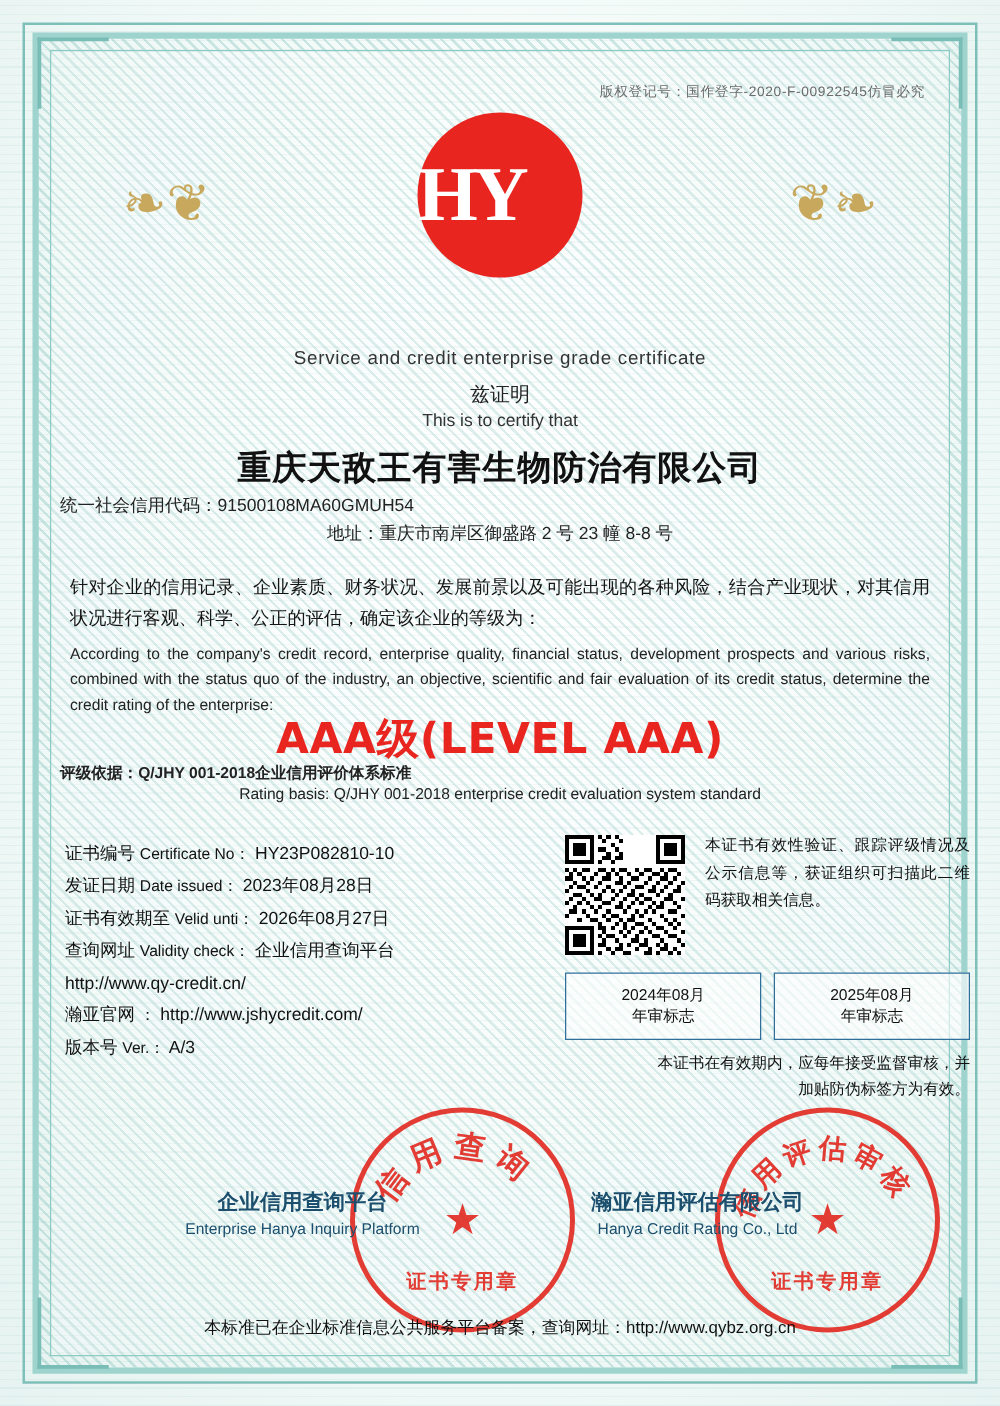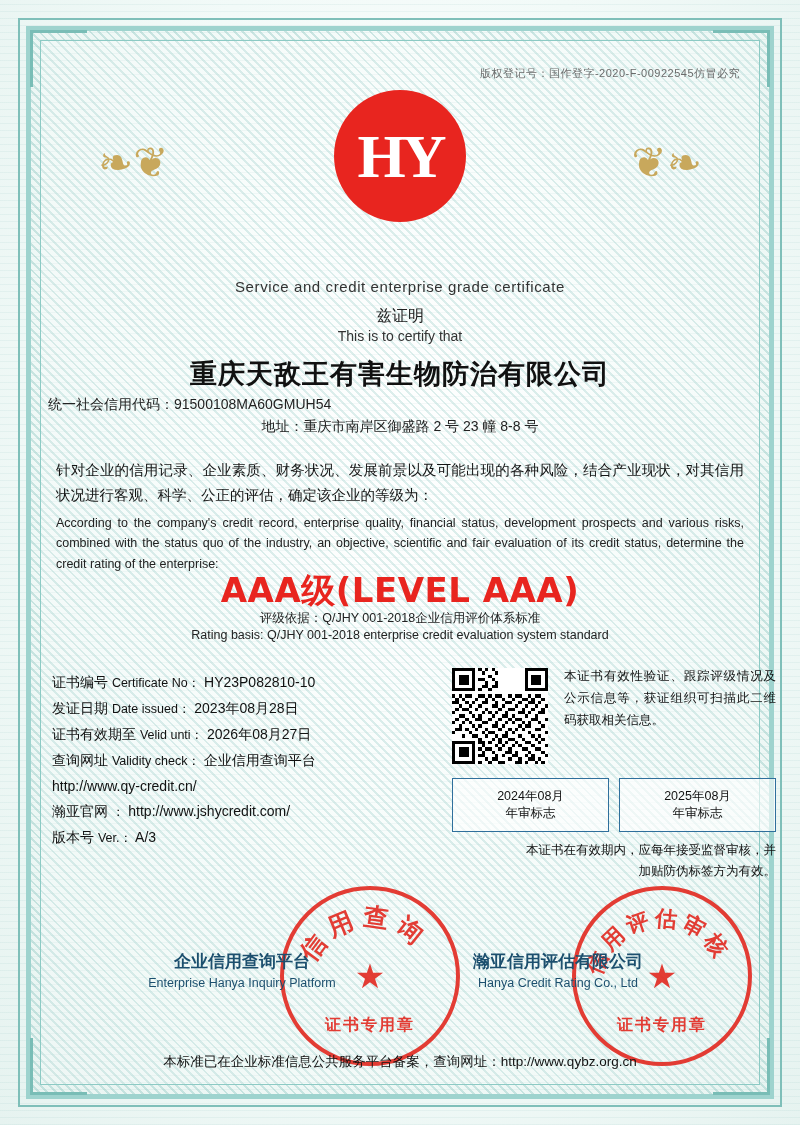--- a/index.html
+++ b/index.html
@@ -56,21 +56,21 @@
   .flourish{
     position:absolute;top:52px;font-size:42px;color:#c8a85c;line-height:1;
     font-family:"DejaVu Serif", serif;
   }
   .flourish.left{left:50px;}
   .flourish.right{right:50px;}
   .emblem{
     position:absolute;left:50%;top:0;transform:translateX(-50%);
     width:132px;height:132px;border-radius:50%;
     background:#e8251f;
-    display:flex;align-items:center;justify-content:center;
+    display:flex;align-items:center;
   }
   .emblem-letters{
     color:#fff;font-size:62px;font-weight:bold;letter-spacing:-4px;
     font-family:"Liberation Serif", serif;
   }
   
   .title-zh{
     position:absolute;top:190px;left:0;right:0;text-align:center;
     font-size:40px;font-weight:bold;color:#1d1d1d;letter-spacing:2px;
     font-family:"DejaVu Sans", sans-serif;
@@ -107,22 +107,22 @@
   .para-en{
     position:absolute;top:465px;left:8px;right:8px;
     font-size:12.5px;line-height:1.62;color:#222;text-align:justify;
   }
   .level{
     position:absolute;top:520px;left:0;right:0;text-align:center;
     font-size:34px;font-weight:bold;color:#e8251f;letter-spacing:0.5px;
     font-family:"DejaVu Sans", sans-serif;
   }
   .basis-zh{
-    position:absolute;top:562px;left:0;right:0;text-align:center;
-    font-size:12.5px;color:#222;
+    position:absolute;top:562px;left:0;right:0;text-align:left;
+    font-size:12.5px;color:#222;font-weight:bold;
   }
   .basis-en{
     position:absolute;top:580px;left:0;right:0;text-align:center;
     font-size:12.5px;color:#222;
   }
   
   .details{
     position:absolute;top:622px;left:4px;width:390px;
     font-size:14px;color:#111;line-height:1.85;
   }

